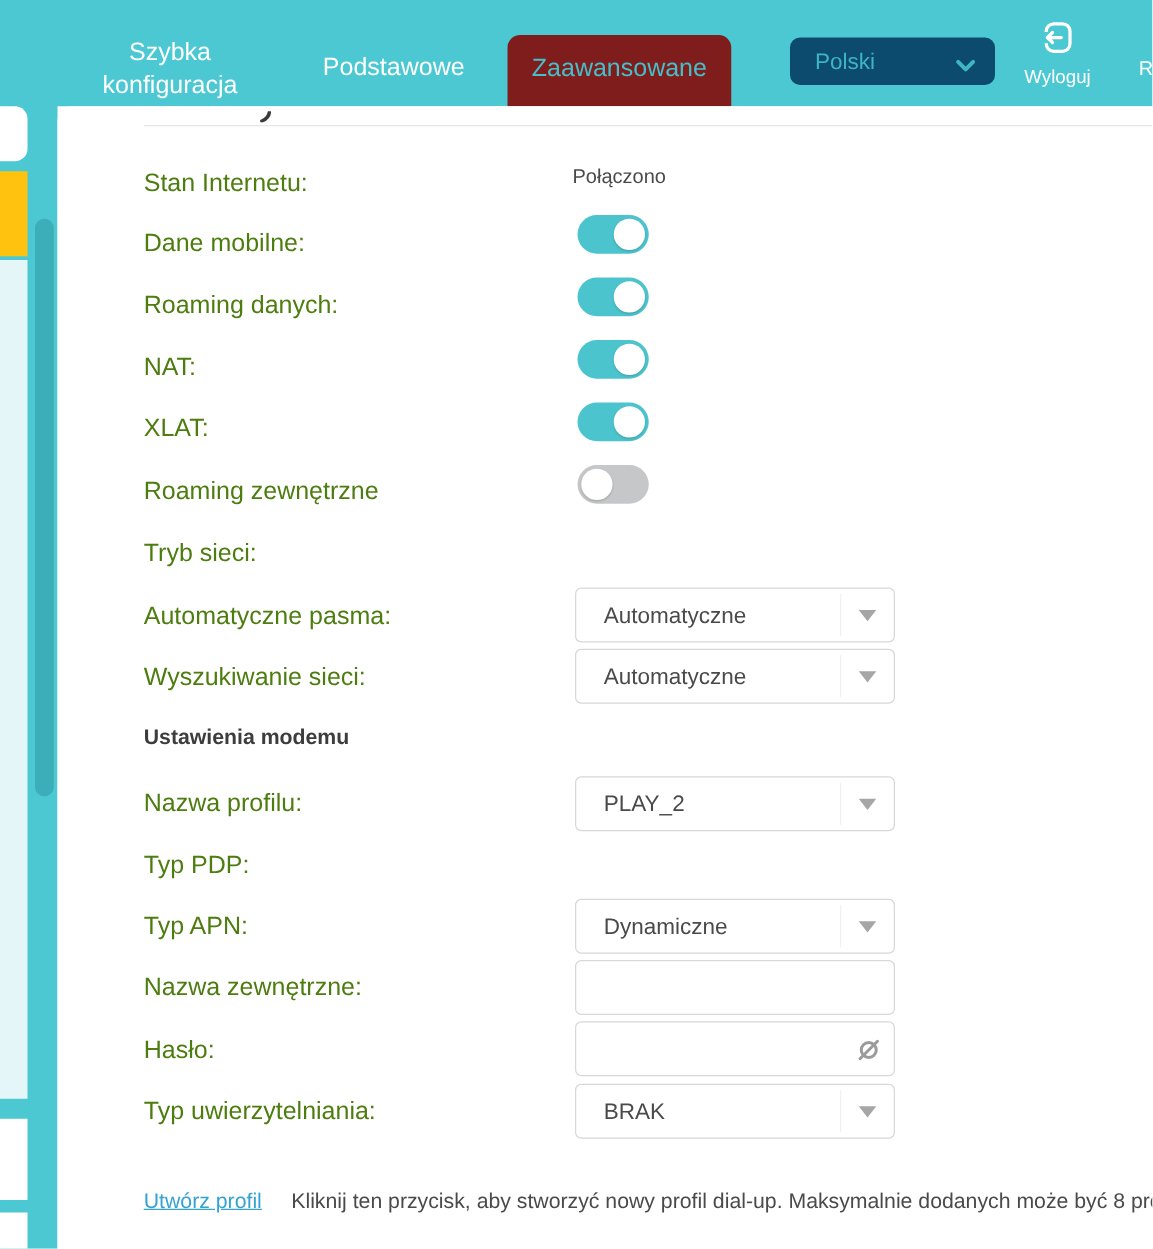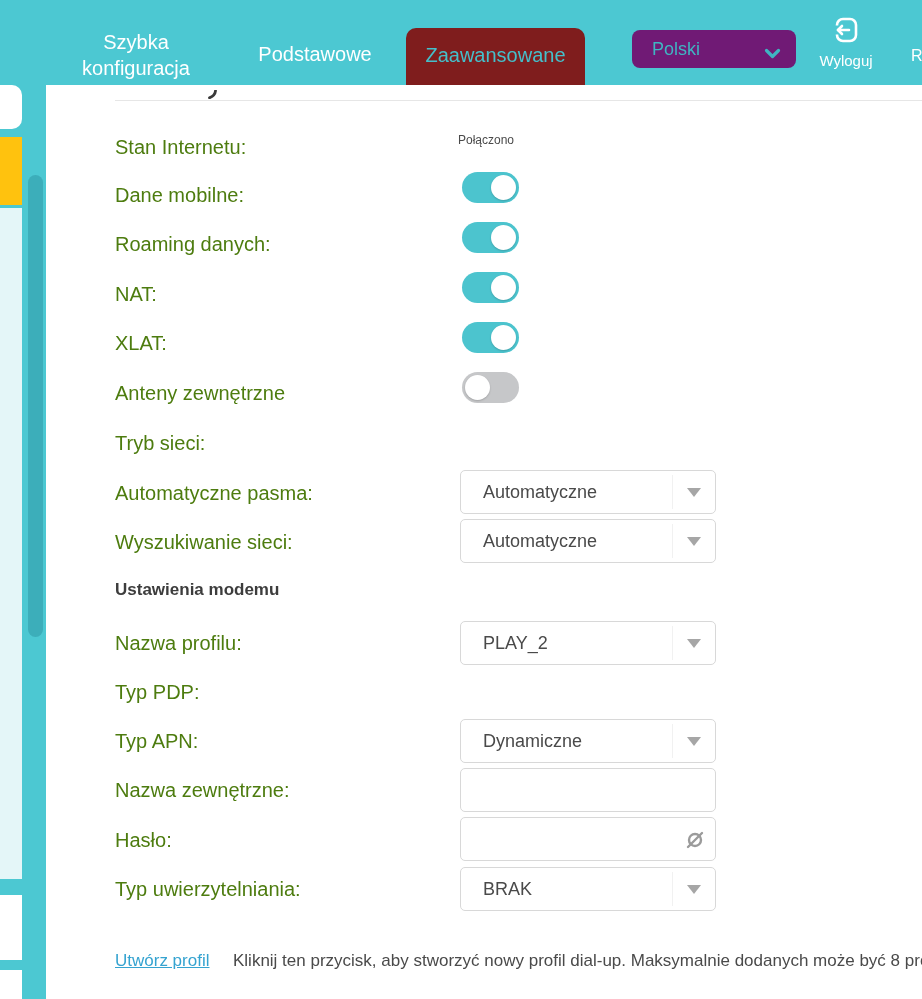--- a/index.html
+++ b/index.html
@@ -19,21 +19,21 @@
   .tab-quick { left:55px; top:29px; width:162px; line-height:26px; }
   .tab-basic { left:240px; top:42px; width:150px; line-height:24px; }
   .tab-active {
     left:406px; top:28px; width:179px; height:57px;
     background:#7f1d1d; border-radius:10px 10px 0 0;
     color:#45bfca; padding-top:15px; line-height:24px;
   }
 
   .lang-pill {
     position:absolute; left:632px; top:30px; width:164px; height:38px;
-    background:#701a75; border-radius:8px; cursor:pointer;
+    background:#0c4a6e; border-radius:8px; cursor:pointer;
   }
   .lang-pill .lang-text {
     position:absolute; left:20px; top:0; line-height:38px;
     color:#3fb5c2; font-size:18px;
   }
   .lang-pill .chev { position:absolute; right:15px; top:15px; }
 
   .logout { position:absolute; left:806px; top:15px; width:80px; text-align:center; cursor:pointer; }
   .logout .logout-text { margin-top:3px; color:#ffffff; font-size:15px; }
   .restart-partial { position:absolute; left:911px; top:47px; color:#ffffff; font-size:16px; }
@@ -45,21 +45,21 @@
   .side-item-b1 { position:absolute; left:0; top:895px; width:22px; height:65px; background:#ffffff; }
   .side-item-b2 { position:absolute; left:0; top:970px; width:22px; height:29px; background:#ffffff; }
   .side-scroll-handle { position:absolute; left:28px; top:175px; width:15px; height:462px; background:#3caeba; border-radius:8px; }
 
   
   .panel { position:absolute; left:46px; top:85px; width:876px; height:914px; background:#ffffff; border-radius:12px 0 0 0; }
   .divider { position:absolute; left:115px; top:100px; width:807px; height:1px; background:#e6e6e6; }
   .descender { position:absolute; left:207px; top:85px; }
 
   .flabel { position:absolute; left:115px; font-size:20px; color:#4d7c0f; white-space:nowrap; }
-  .fvalue { position:absolute; left:458px; font-size:12px; color:#4a4a4a; white-space:nowrap; }
+  .fvalue { position:absolute; left:458px; font-size:16px; color:#4a4a4a; white-space:nowrap; }
   .section-title { position:absolute; left:115px; font-size:17px; font-weight:bold; color:#3d3d3d; white-space:nowrap; }
 
   
   .toggle { position:absolute; left:462px; width:57px; height:31px; border-radius:16px; cursor:pointer; }
   .toggle.on  { background:#4cc4ce; }
   .toggle.off { background:#c6c7c9; }
   .toggle .knob {
     position:absolute; top:3px; width:25px; height:25px; border-radius:50%;
     background:#ffffff; box-shadow:0 1px 2px rgba(0,0,0,0.18);
   }
@@ -169,21 +169,21 @@
   <div class="flabel" style="top:283px">NAT:</div>
   <div class="toggle on" style="top:272px">
     <div class="knob"></div>
   </div>
 
   <div class="flabel" style="top:332px">XLAT:</div>
   <div class="toggle on" style="top:322px">
     <div class="knob"></div>
   </div>
 
-  <div class="flabel" style="top:382px">Anteny zewnętrzne</div>
+  <div class="flabel" style="top:382px">Roaming zewnętrzne</div>
   <div class="toggle off" style="top:372px">
     <div class="knob"></div>
   </div>
 
   <div class="flabel" style="top:432px">Tryb sieci:</div>
 
   <div class="flabel" style="top:482px">Automatyczne pasma:</div>
   <div class="select" style="top:470px">
     <span class="sel-val">Automatyczne</span>
     <span class="sel-sep"></span>

